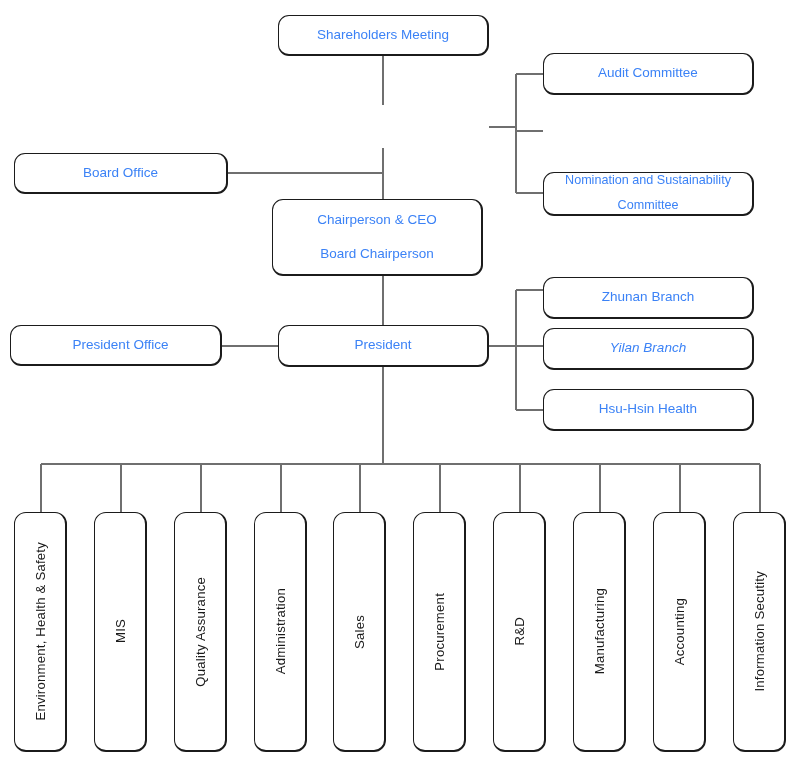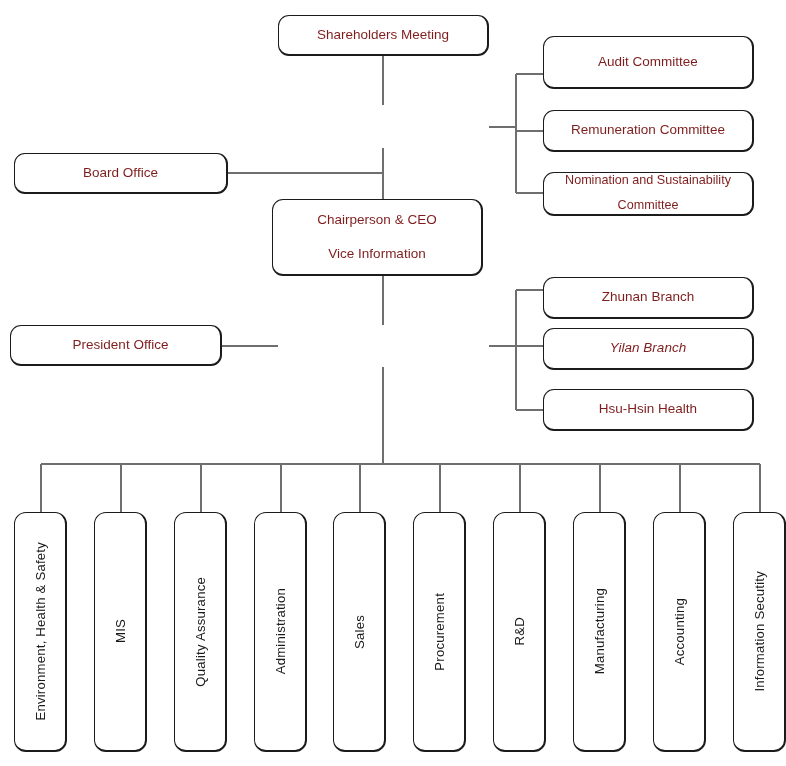--- a/index.html
+++ b/index.html
@@ -36,21 +36,21 @@
     border: 1.6px solid #1b1b1b;
     border-right-width: 2.6px;
     border-bottom-width: 2.6px;
     border-radius: 11px;
     display: flex;
     align-items: center;
     justify-content: center;
     text-align: center;
     font-size: 13.5px;
     line-height: 1.55;
-    color: #7f1d1d;
+    color: #3b82f6;
     padding: 2px 6px;
   }
   .node.two-line {
     flex-direction: column;
     justify-content: center;
     gap: 13px;
   }
   .node.wrap-line {
     flex-direction: column;
     justify-content: center;
@@ -126,39 +126,39 @@
     </g>
   </svg>
 
   <div class="node" style="left:278px; top:15px; width:211px; height:41px;">
     <span>Shareholders Meeting</span>
   </div>
 
 
   <div class="node two-line" style="left:272px; top:199px; width:211px; height:77px;">
     <span>Chairperson &amp; CEO</span>
-    <span>Vice Information</span>
-  </div>
-
+    <span>Board Chairperson</span>
+  </div>
+
+  <div class="node" style="left:278px; top:325px; width:211px; height:42px;">
+    <span>President</span>
+  </div>
 
   <div class="node" style="left:14px; top:153px; width:214px; height:41px;">
     <span>Board Office</span>
   </div>
 
   <div class="node" style="left:10px; top:325px; width:212px; height:41px;padding-left:16px;">
     <span>President Office</span>
   </div>
 
-  <div class="node" style="left:543px; top:36px; width:211px; height:53px;">
+  <div class="node" style="left:543px; top:53px; width:211px; height:42px;">
     <span>Audit Committee</span>
   </div>
 
-  <div class="node" style="left:543px; top:110px; width:211px; height:42px;">
-    <span>Remuneration Committee</span>
-  </div>
 
   <div class="node wrap-line" style="left:543px; top:172px; width:211px; height:44px;">
     <span>Nomination and Sustainability</span>
     <span>Committee</span>
   </div>
 
   <div class="node" style="left:543px; top:277px; width:211px; height:42px;">
     <span>Zhunan Branch</span>
   </div>
 

